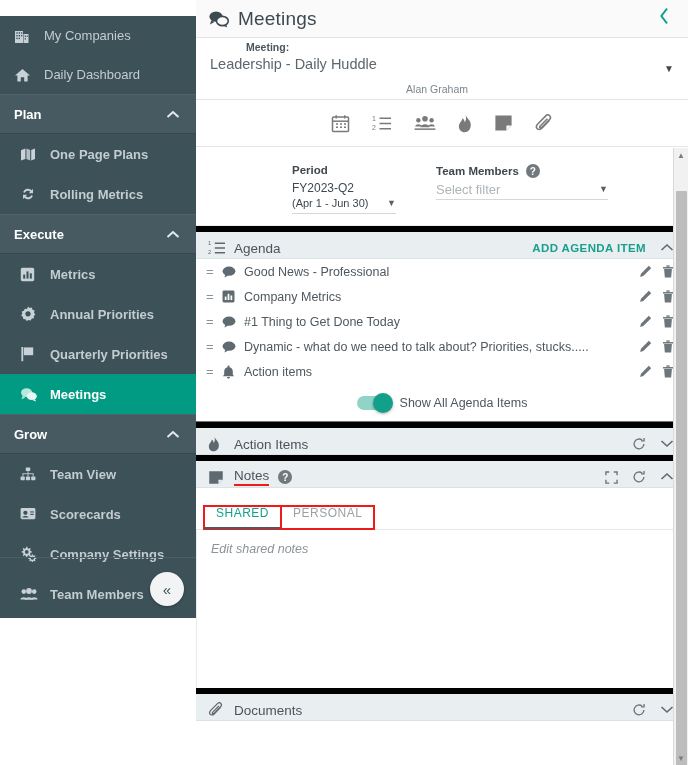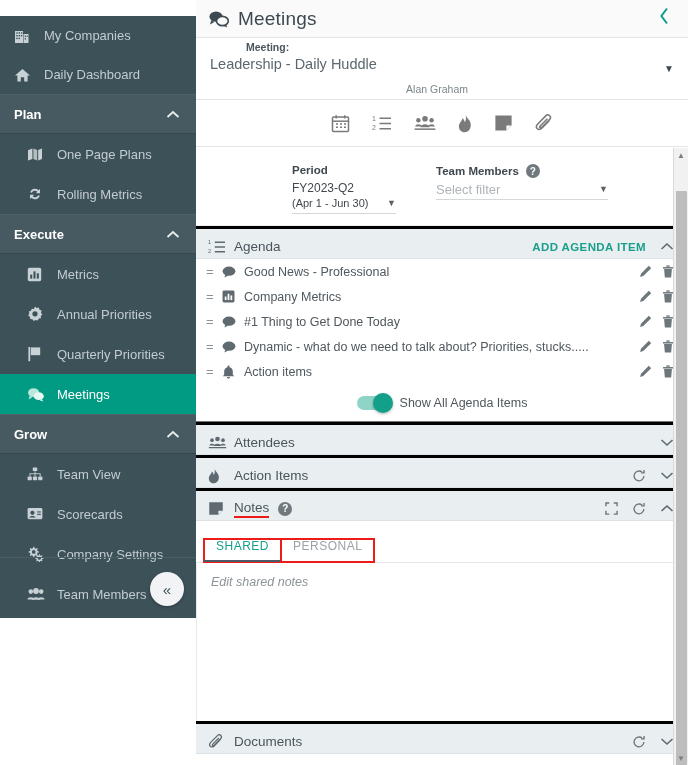--- a/index.html
+++ b/index.html
@@ -23,21 +23,21 @@
   .nav-item {
     display: flex; align-items: center;
     height: 40px; padding-left: 14px;
     color: #c3ccd0; font-size: 13px;
     cursor: pointer;
   }
   .nav-item.top { height: 39px; }
   .nav-item .ic { width: 26px; display: flex; align-items: center; color: #c8d1d5; flex: 0 0 26px; }
   .nav-item .ic svg { display: block; }
   .nav-item .lbl { padding-left: 4px; white-space: nowrap; }
-  .nav-item.sub { padding-left: 27px; }
+  .nav-item.sub { padding-left: 20px; font-weight: bold; }
   .nav-item.active { background: #009b82; color: #ffffff; }
   .nav-item.active .ic { color: #b9e7dd; }
 
   .sect-head {
     display: flex; align-items: center; justify-content: space-between;
     height: 40px; padding: 0 16px 0 14px;
     background: #475a62;
     color: #ffffff; font-size: 13px; font-weight: bold;
     border-top: 1px solid #4f626a;
     border-bottom: 1px solid #36484f;
@@ -106,21 +106,21 @@
   .fld.tm .fctl { min-width: 172px; }
   .help-dot {
     width: 14px; height: 14px; border-radius: 50%; background: #70797e;
     color: #fff; font-size: 10px; font-weight: bold;
     display: inline-flex; align-items: center; justify-content: center;
     cursor: pointer;
   }
 
   .sec-head {
     display: flex; align-items: center; height: 33px;
-    background: #e9eef1; border-top: 3px solid #000000; border-bottom: 1px solid #dbe1e5;
+    background: #e9eef1; border-top: 6px solid #000000; border-bottom: 1px solid #dbe1e5;
     padding: 6px 14px 0 12px; cursor: pointer;
   }
   .sec-head .sic { color: #5e6a70; width: 26px; display:flex; align-items:center;}
   .sec-head .stitle { font-size: 13.5px; color: #4a555b; }
   .sec-head .spacer { flex: 1; }
   .sec-head .act { color: #1a9f8d; font-size: 11.5px; font-weight: bold; letter-spacing: .4px; cursor: pointer; }
   .sec-head .ico-btn { color: #6b757a; margin-left: 14px; cursor: pointer; display:flex; }
   .sec-head .chev { color: #5e6a70; margin-left: 14px; font-size: 11px; }
 
   .agenda-list { background: #fff; }
@@ -612,40 +612,20 @@
         </div>
       </div>
 
       <div class="toggle-row">
         <span class="switch">
             <span class="knob"></span>
           </span>
         <span class="tlab">Show All Agenda Items</span>
       </div>
 
-      <div class="sec-head">
-        <span class="sic">
-          <svg width="19" height="15" viewBox="0 0 22 18" fill="currentColor">
-            <circle cx="4.4" cy="6.2" r="2.2"></circle>
-              <circle cx="17.6" cy="6.2" r="2.2"></circle>
-              <circle cx="11" cy="4.8" r="2.8"></circle>
-            <path d="M1.2 12.6 C1.6 9.6 7.2 9.6 7.6 12.6 Z"></path>
-            <path d="M14.4 12.6 C14.8 9.6 20.4 9.6 20.8 12.6 Z"></path>
-            <path d="M6.4 13.2 C6.9 9.4 15.1 9.4 15.6 13.2 Z"></path>
-            <rect x="0.6" y="14.4" width="20.8" height="1.5"></rect>
-          </svg>
-        </span>
-        <span class="stitle">Attendees</span>
-        <span class="spacer"></span>
-        <span class="chev">
-          <svg width="14" height="9" viewBox="0 0 14 9" fill="none" stroke="currentColor" stroke-width="1.6">
-              <path d="M1.5 2 L7 7 L12.5 2"></path>
-            </svg>
-        </span>
-      </div>
 
       <div class="sec-head">
         <span class="sic">
           <svg width="12" height="16" viewBox="0 0 14 19" fill="currentColor">
             <path d="M7.6 0.6 C8.2 4.4 12.8 5.8 12.8 11 C12.8 15.1 10.2 18.2 6.7 18.2 C3.2 18.2 0.9 15.6 0.9 12.4 C0.9 8.6 4.2 7.4 4.4 4.2 C5.9 5.3 6.6 6.6 6.6 8.2 C8 7 8.4 4.3 7.6 0.6 Z"></path>
           </svg>
         </span>
         <span class="stitle">Action Items</span>
         <span class="spacer"></span>
         <span class="ico-btn">

